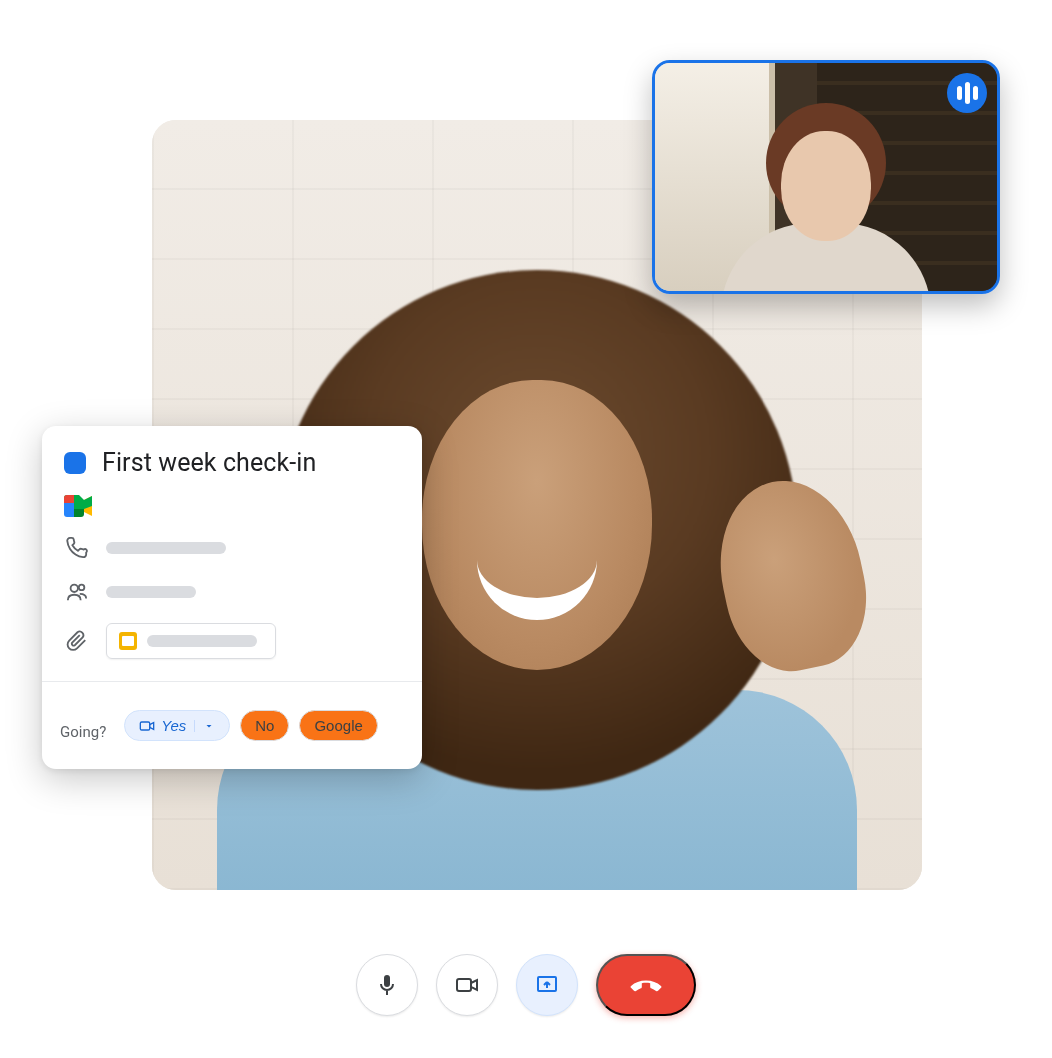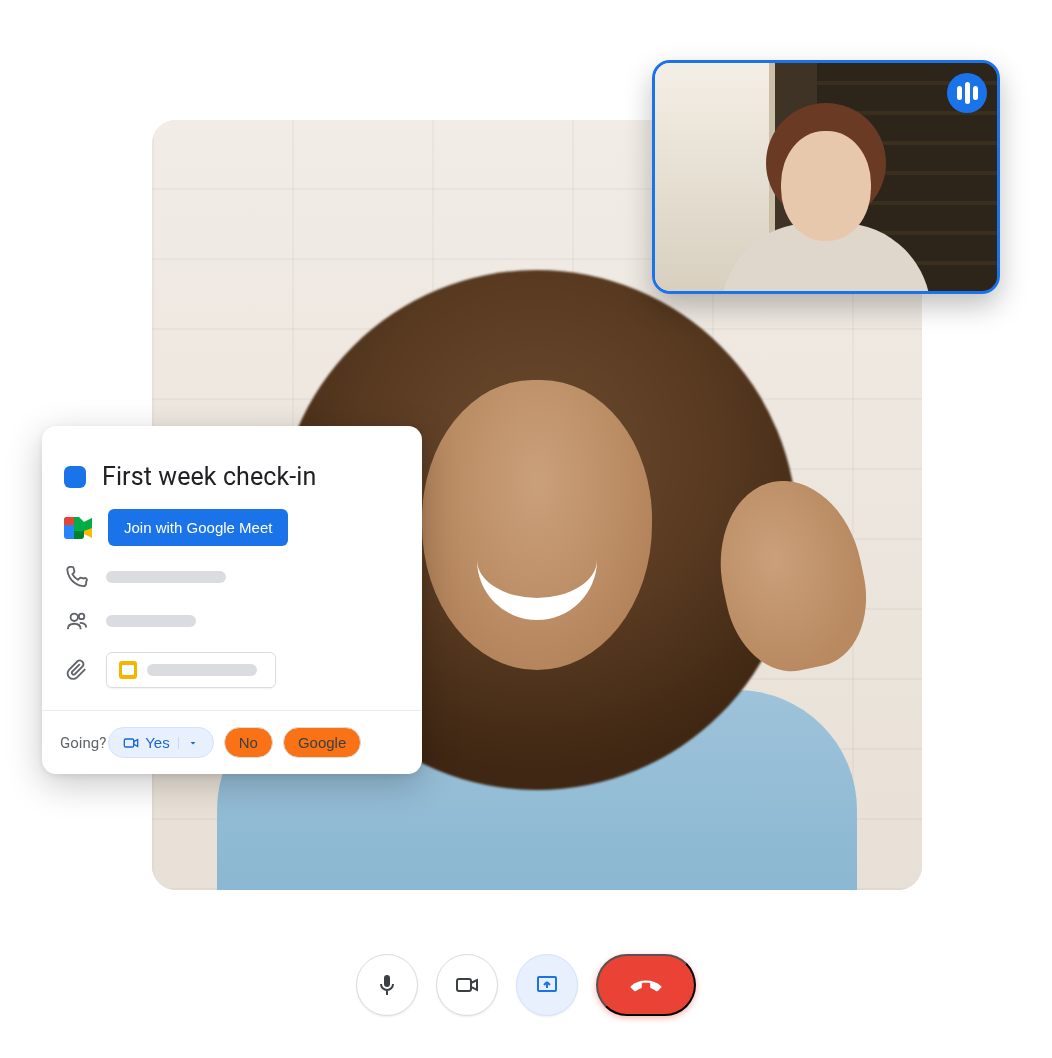--- a/index.html
+++ b/index.html
@@ -127,21 +127,21 @@
   
   .card {
     position:absolute;
     left:42px; top:426px;
     width:380px;
     background:#fff;
     border-radius:14px;
     box-shadow: 0 10px 36px rgba(0,0,0,0.22), 0 2px 6px rgba(0,0,0,0.08);
     overflow:hidden;
   }
-  .card .body { padding: 36px 22px 16px 22px; }
+  .card .body { padding: 22px 22px 16px 22px; }
   .row { display:flex; align-items:center; gap:16px; margin-bottom:18px; }
   .row:last-child{margin-bottom:6px;}
   .swatch {
     width:22px; height:22px; border-radius:6px; background:#1a73e8; flex-shrink:0;
   }
   .title {
     font-size:25px; color:#202124; font-weight:400; letter-spacing:.1px;
   }
   .meet-icon {
     width:28px; height:22px; flex-shrink:0; position:relative;
@@ -166,33 +166,33 @@
   }
   .slides-icon {
     width:18px; height:18px; background:#f4b400; border-radius:3px; position:relative;
   }
   .slides-icon::after{
     content:""; position:absolute; inset:4px 3px; background:#fff; border-radius:1px;
   }
 
   .card .footer {
     border-top:1px solid #e8eaed;
-    padding:16px 18px;
-    display:flex; align-items:center; gap:2px;
+    padding:28px 18px;
+    display:flex; align-items:flex-end; gap:18px;
     font-size:15px; color:#3c4043;
   }
   .going-label{ color:#5f6368; }
   .pill-group{ display:flex; gap:10px; align-items:center; }
   .pill {
     border:1px solid #dadce0; background:#f97316; color:#3c4043;
     font-size:15px; padding:6px 14px; border-radius:999px; cursor:pointer;
     display:inline-flex; align-items:center; gap:6px;
   }
   .pill.selected {
-    background:#e8f0fe; color:#1967d2; border-color:#d2e3fc; font-weight:500;
+    background:#e8f0fe; color:#1967d2; border-color:#d2e3fc; font-weight:500;font-style:italic;
   }
   .pill .caret {
     border-left:1px solid #c6dafc; padding-left:8px; margin-left:2px;
     display:inline-flex; align-items:center;
   }
 
   
   .controls {
     position:absolute; left:50%; bottom:42px; transform:translateX(-50%);
     display:flex; align-items:center; gap:18px;
@@ -253,21 +253,20 @@
       <div class="meet-icon">
         <svg width="28" height="22" viewBox="0 0 28 22">
           <path d="M3 0h12l5 5v12a3 3 0 0 1-3 3H3a3 3 0 0 1-3-3V3a3 3 0 0 1 3-3z" fill="#00ac47"></path>
           <path d="M0 3a3 3 0 0 1 3-3h7v8H0z" fill="#ea4335"></path>
           <path d="M0 8h10v14H3a3 3 0 0 1-3-3z" fill="#2684fc"></path>
           <path d="M10 14h10v5a3 3 0 0 1-3 3h-7z" fill="#00832d"></path>
           <path d="M20 5l8-4v20l-8-4z" fill="#ffba00"></path>
           <path d="M20 5l8-4v10l-8 3z" fill="#00ac47"></path>
         </svg>
       </div>
-      <button class="join-btn">Join with Google Meet</button>
     </div>
 
     <div class="row">
       <div class="row-icon">
         <svg width="22" height="22" viewBox="0 0 24 24" fill="none" stroke="#5f6368" stroke-width="2">
           <path d="M22 17v2a3 3 0 0 1-3.3 3 19 19 0 0 1-8.3-3 19 19 0 0 1-6-6A19 19 0 0 1 1.4 4.3 3 3 0 0 1 4.4 1h2a2 2 0 0 1 2 1.7c.1.9.3 1.8.6 2.6a2 2 0 0 1-.5 2.1L7 9a16 16 0 0 0 6 6l1.6-1.5a2 2 0 0 1 2.1-.5c.8.3 1.7.5 2.6.6A2 2 0 0 1 22 17z"></path>
         </svg>
       </div>
       <div class="skel w1"></div>
     </div>

